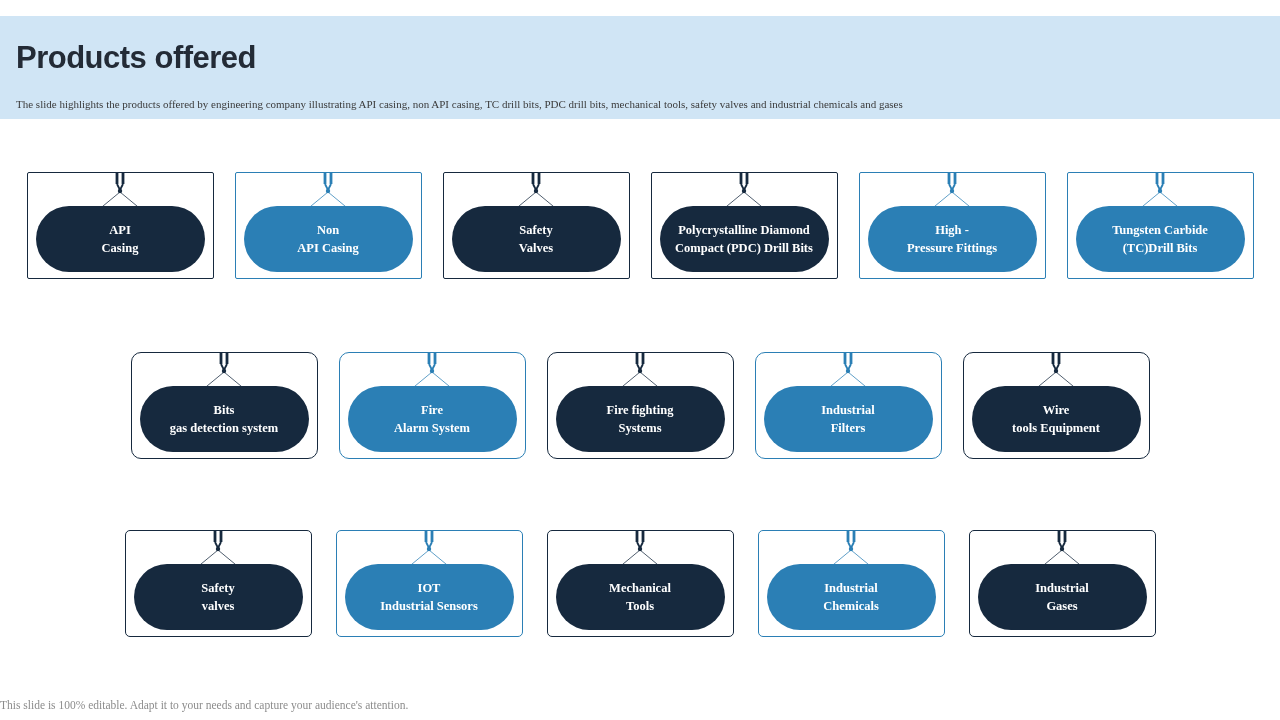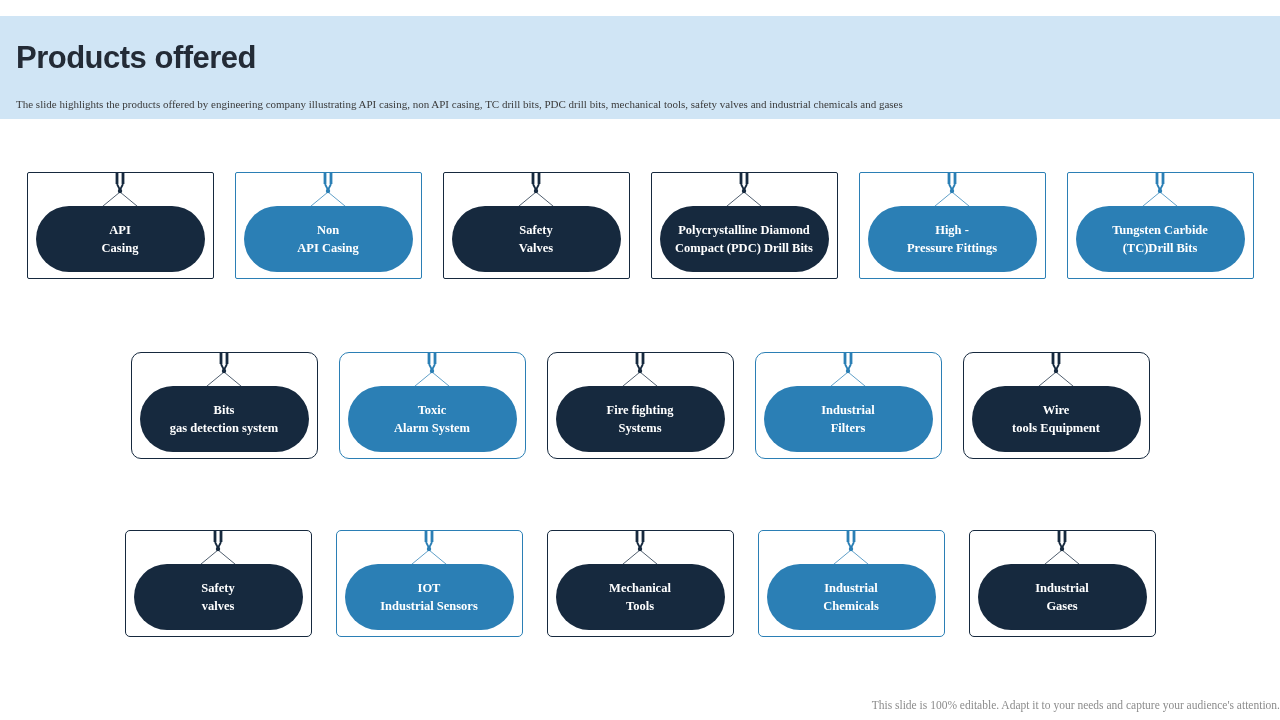--- a/index.html
+++ b/index.html
@@ -84,21 +84,21 @@
     font-size: 12.5px;
     line-height: 18px;
     padding: 0 4px;
   }
   .card.dark .pill { background: var(--dark, #16293E); }
   .card.blue .pill { background: var(--blue, #2B7FB5); }
   .footer {
     position: absolute;
     left: 0; right: 0;
     bottom: 9px;
-    text-align: right;
+    text-align: left;
     font-size: 11.5px;
     color: var(--footer_color, #8C8C8C);
     margin-top: 46px;
   }
 </style>
 </head>
 <body>
 
 <div class="slide" style="--slide_bg: #FFFFFF; --header_bg: #D0E5F5; --title_color: #232B36; --subtitle_color: #3B3B3B; --dark: #16293E; --blue: #2B7FB5; --pill_text: #FFFFFF; --footer_color: #8C8C8C;">
   <div class="header">
@@ -210,21 +210,21 @@
       <div class="card blue">
         <svg viewBox="0 0 56 40" width="56" height="40" class="hook">
           <line x1="25" y1="0" x2="25" y2="12" class="stroke bar"></line>
           <line x1="31" y1="0" x2="31" y2="12" class="stroke bar"></line>
           <path d="M25 12 L28 18 L31 12" class="stroke vee"></path>
           <circle cx="28" cy="19" r="2.2" class="solid"></circle>
           <line x1="28" y1="20" x2="5" y2="39" class="stroke thin"></line>
           <line x1="28" y1="20" x2="51" y2="39" class="stroke thin"></line>
         </svg>
         <div class="pill">
-          <span>Toxic</span>
+          <span>Fire</span>
           <span>Alarm System</span>
         </div>
       </div>
       <div class="card dark">
         <svg viewBox="0 0 56 40" width="56" height="40" class="hook">
           <line x1="25" y1="0" x2="25" y2="12" class="stroke bar"></line>
           <line x1="31" y1="0" x2="31" y2="12" class="stroke bar"></line>
           <path d="M25 12 L28 18 L31 12" class="stroke vee"></path>
           <circle cx="28" cy="19" r="2.2" class="solid"></circle>
           <line x1="28" y1="20" x2="5" y2="39" class="stroke thin"></line>

